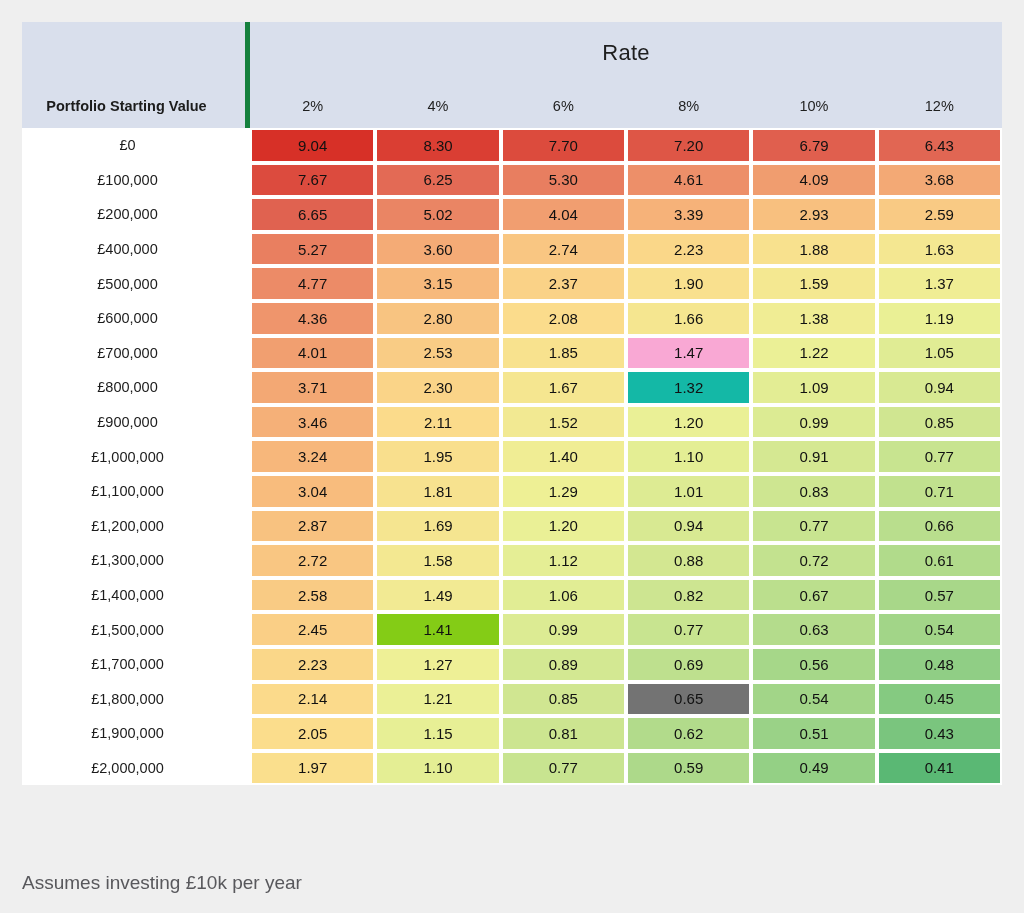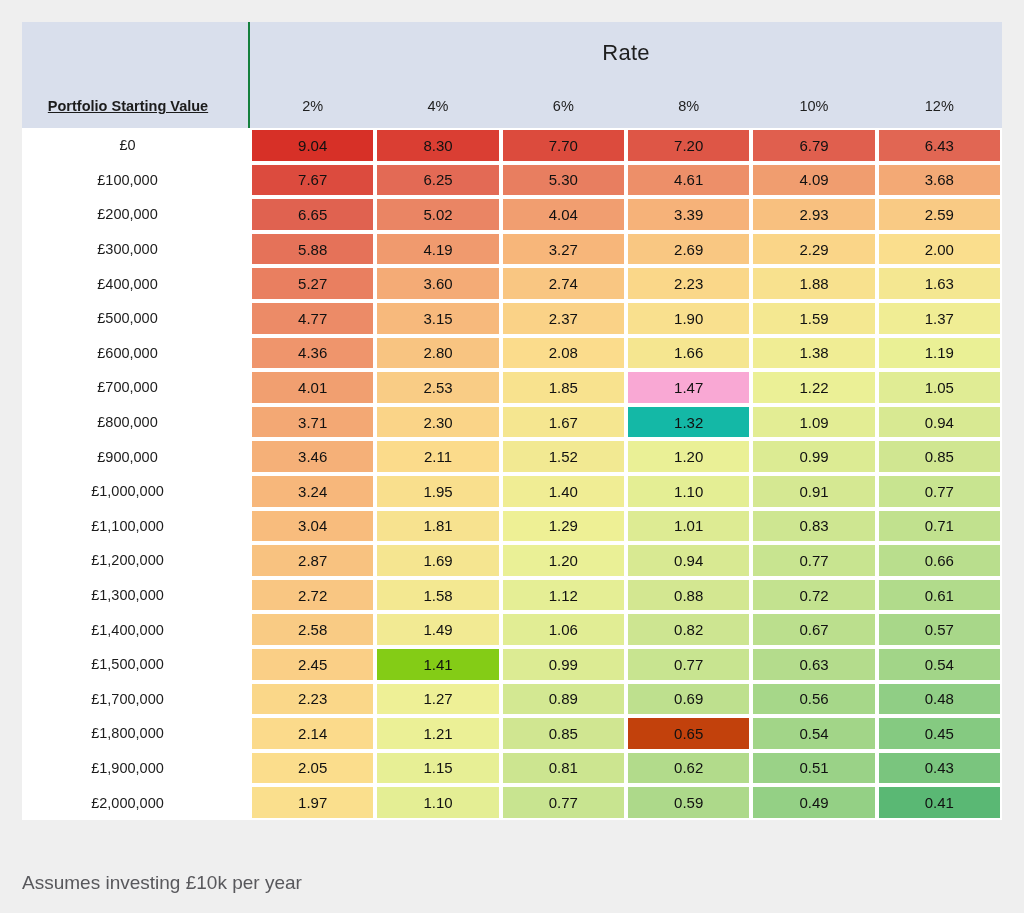--- a/index.html
+++ b/index.html
@@ -81,22 +81,21 @@
     height: 44px;
     font-weight: 400;
     font-size: 14.5px;
     color: #1f1f1f;
     text-align: center;
     vertical-align: middle;
   }
 
   
   th.corner-blank, th.rowhdr-title {
-    border-right: 2px solid #15803d;
-    text-decoration: underline;
+    border-right: 5px solid #15803d;
   }
 
   
   td.row-label {
     background: #ffffff;
     height: 34.6px;
     padding: 0 14px 0 0;
     text-align: center;
     vertical-align: middle;
     font-size: 14.5px;
@@ -187,29 +186,20 @@
           <tr>
             <td class="row-label">£200,000</td>
             <td class="heat-cell" style="background-color: rgb(224, 98, 80);">6.65</td>
             <td class="heat-cell" style="background-color: rgb(234, 133, 100);">5.02</td>
             <td class="heat-cell" style="background-color: rgb(241, 158, 112);">4.04</td>
             <td class="heat-cell" style="background-color: rgb(246, 178, 121);">3.39</td>
             <td class="heat-cell" style="background-color: rgb(248, 192, 127);">2.93</td>
             <td class="heat-cell" style="background-color: rgb(249, 202, 132);">2.59</td>
           </tr>
           <tr>
-            <td class="row-label">£300,000</td>
-            <td class="heat-cell" style="background-color: rgb(229, 114, 89);">5.88</td>
-            <td class="heat-cell" style="background-color: rgb(240, 154, 110);">4.19</td>
-            <td class="heat-cell" style="background-color: rgb(247, 182, 122);">3.27</td>
-            <td class="heat-cell" style="background-color: rgb(249, 199, 130);">2.69</td>
-            <td class="heat-cell" style="background-color: rgb(250, 213, 136);">2.29</td>
-            <td class="heat-cell" style="background-color: rgb(250, 222, 141);">2.00</td>
-          </tr>
-          <tr>
             <td class="row-label">£400,000</td>
             <td class="heat-cell" style="background-color: rgb(233, 127, 96);">5.27</td>
             <td class="heat-cell" style="background-color: rgb(244, 171, 118);">3.60</td>
             <td class="heat-cell" style="background-color: rgb(249, 198, 130);">2.74</td>
             <td class="heat-cell" style="background-color: rgb(250, 215, 137);">2.23</td>
             <td class="heat-cell" style="background-color: rgb(248, 225, 142);">1.88</td>
             <td class="heat-cell" style="background-color: rgb(244, 231, 145);">1.63</td>
           </tr>
           <tr>
             <td class="row-label">£500,000</td>
@@ -317,21 +307,21 @@
             <td class="heat-cell" style="background-color: rgb(211, 232, 146);">0.89</td>
             <td class="heat-cell" style="background-color: rgb(190, 224, 142);">0.69</td>
             <td class="heat-cell" style="background-color: rgb(166, 215, 137);">0.56</td>
             <td class="heat-cell" style="background-color: rgb(144, 206, 133);">0.48</td>
           </tr>
           <tr>
             <td class="row-label">£1,800,000</td>
             <td class="heat-cell" style="background-color: rgb(251, 218, 139);">2.14</td>
             <td class="heat-cell" style="background-color: rgb(235, 240, 150);">1.21</td>
             <td class="heat-cell" style="background-color: rgb(208, 230, 145);">0.85</td>
-            <td class="heat-cell" style="background-color: #c2410c;">0.65</td>
+            <td class="heat-cell" style="background-color: #737373;">0.65</td>
             <td class="heat-cell" style="background-color: rgb(162, 213, 136);">0.54</td>
             <td class="heat-cell" style="background-color: rgb(133, 202, 129);">0.45</td>
           </tr>
           <tr>
             <td class="row-label">£1,900,000</td>
             <td class="heat-cell" style="background-color: rgb(251, 221, 140);">2.05</td>
             <td class="heat-cell" style="background-color: rgb(231, 239, 149);">1.15</td>
             <td class="heat-cell" style="background-color: rgb(204, 229, 144);">0.81</td>
             <td class="heat-cell" style="background-color: rgb(178, 219, 139);">0.62</td>
             <td class="heat-cell" style="background-color: rgb(154, 210, 135);">0.51</td>

